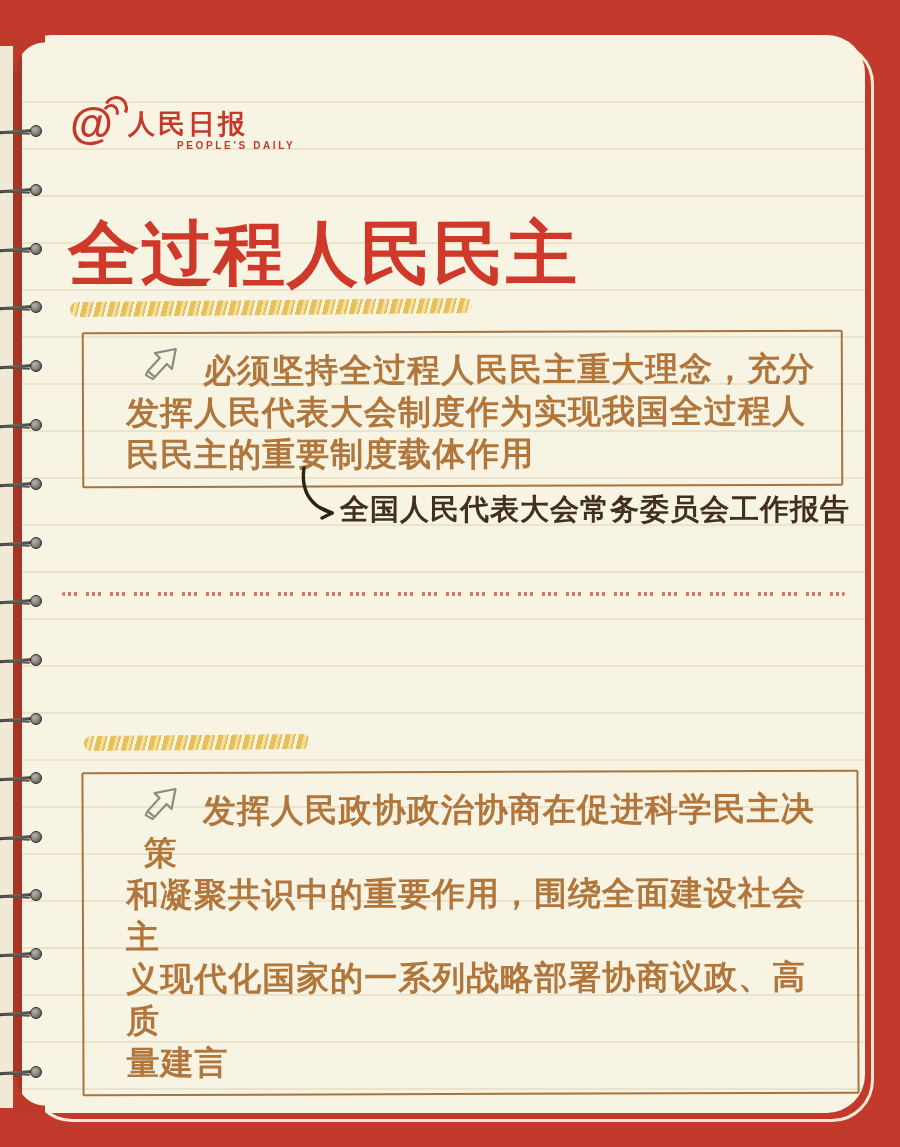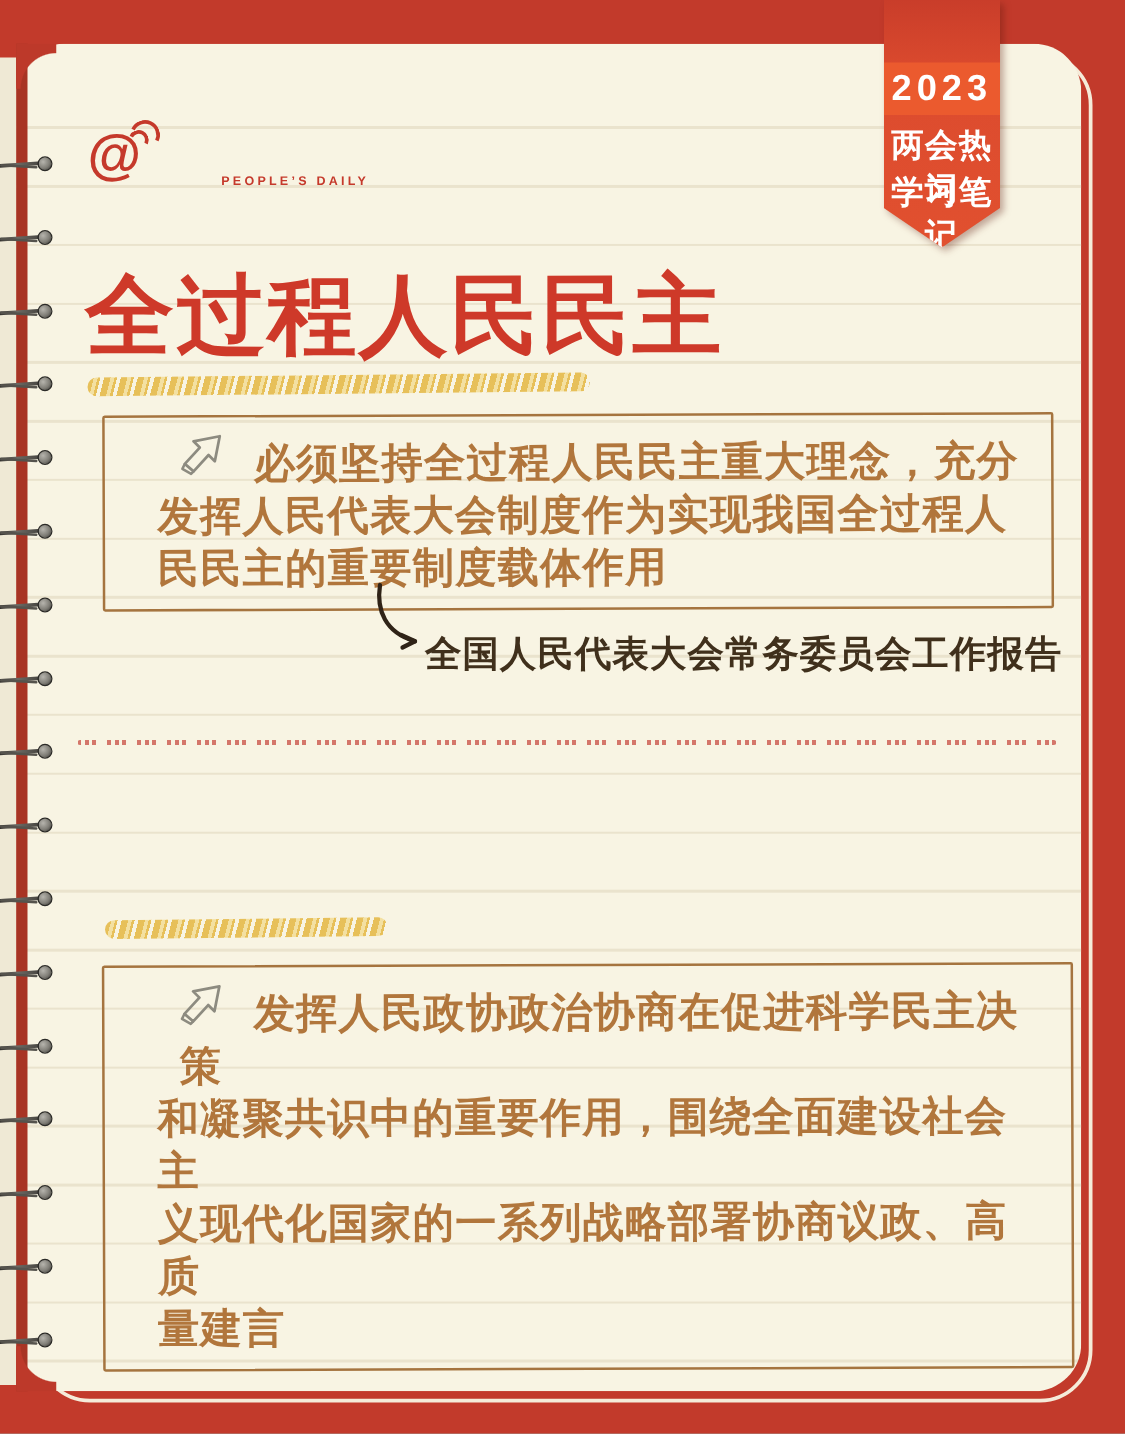--- a/index.html
+++ b/index.html
@@ -64,21 +64,21 @@
     padding:8px 18px 10px 42px;color:#b1763c;font-family:"Liberation Serif",serif;font-weight:bold;
     font-size:33px;line-height:42px;letter-spacing:1px;transform:rotate(-.2deg);box-sizing:border-box;}
   .qb1{left:82px;top:331px;width:761px;}
   .qb2{left:82px;top:771px;width:777px;}
   .q-first{display:flex;align-items:flex-start;padding-left:18px;}
   .q-first .doodle{flex:0 0 auto;margin:4px 10px 0 0;}
   .q-line{display:block;}
 
   
   .source-row{position:absolute;z-index:4;}
-  .src-text{position:absolute;white-space:nowrap;color:#40301c;font-family:"Liberation Serif",serif;font-weight:bold;font-size:29px;letter-spacing:1px;margin-top:14px;}
+  .src-text{position:absolute;white-space:nowrap;color:#40301c;font-family:"Liberation Serif",serif;font-weight:bold;font-size:29px;letter-spacing:1px;}
   .sr1{left:296px;top:464px;width:560px;height:70px;}
   .sr1 .src-text{left:44px;top:26px;}
   .sr2{left:104px;top:946px;width:760px;height:70px;}
   .sr2 .src-text{left:46px;top:26px;}
 
   
   .divider{position:absolute;left:62px;top:592px;width:783px;height:4px;z-index:4;border-radius:2px;
     background:repeating-linear-gradient(90deg,#d4766a 0 3px,rgba(0,0,0,0) 3px 6px,#d4766a 6px 9px,rgba(0,0,0,0) 9px 12px,#d4766a 12px 15px,rgba(0,0,0,0) 15px 24px);}
 </style>
 </head>
@@ -178,30 +178,24 @@
         <span class="wire"></span>
         <span class="wire2"></span>
         <span class="ball"></span>
       </div>
     </div>
 
   <div class="logo">
     <span class="at">@</span>
     <span class="w1"></span>
     <span class="w2"></span>
+    <span class="cn">人民日报</span>
     <span class="en">PEOPLE’S DAILY</span>
   </div>
 
-  <div class="ribbon-wrap">
-    <div class="ribbon">
-      <div class="chip">2023</div>
-      <div class="r-line r1">两会热词</div>
-      <div class="r-line r2">学习笔记</div>
-    </div>
-  </div>
 
   <div class="big-title t1">全过程人民民主</div>
   <div class="squiggle s1"></div>
 
   <div class="quote-box qb1">
     <span class="q-line q-first">
       <svg class="doodle" width="40" height="36" viewBox="0 0 40 36">
         <path d="M4,25 L16,12 L11,7 L32,3 L28,23 L23,18 L11,31 Z" fill="none" stroke="#8d8b80" stroke-width="2.2" stroke-linejoin="round"></path>
         <path d="M4,25 L2,29 L9,33 L11,31" fill="none" stroke="#8d8b80" stroke-width="2" stroke-linejoin="round"></path>
       </svg>

